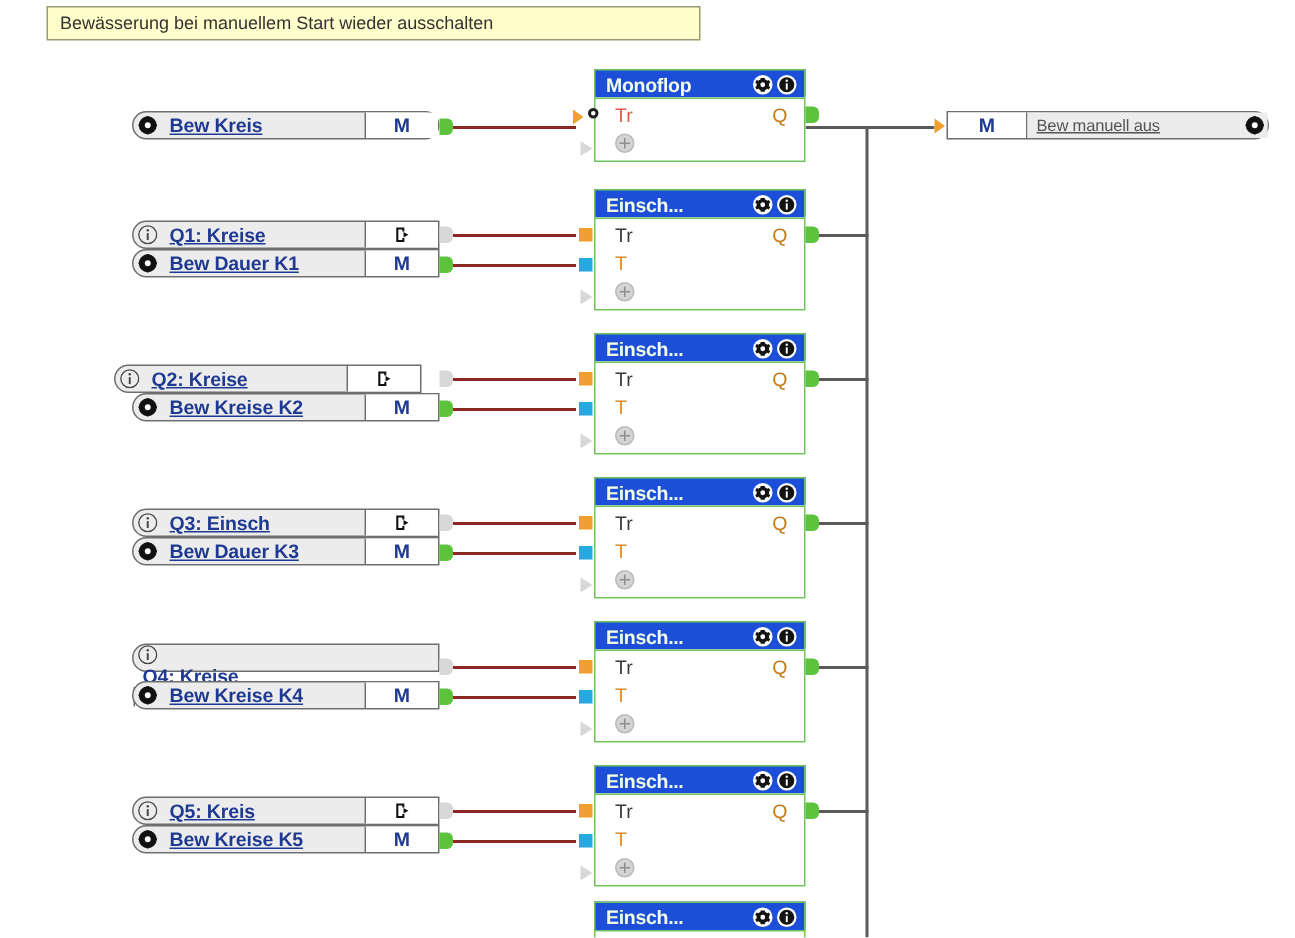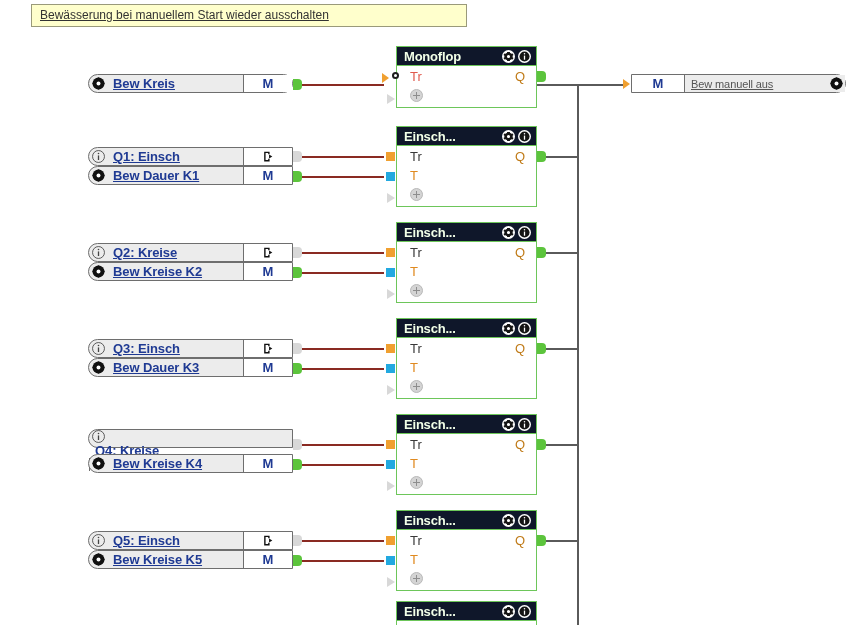--- a/index.html
+++ b/index.html
@@ -19,21 +19,21 @@
     font-size:12px;
     line-height:16px;
     padding:2px 8px 3px 8px;
     white-space:nowrap;
   }
 
   
   .block{position:absolute;}
   .block .hdr{
     position:relative;
-    background:#0f172a;
+    background:#1d4ed8;
     height:19px;
     border:1px solid #6dc65a;
     border-bottom:none;
     box-sizing:border-box;
     display:flex;align-items:center;
   }
   .block .hdr .title{
     color:#f2ffe8;
     font-weight:bold;
     font-size:13px;
@@ -148,21 +148,21 @@
 
   .icon-gear-dark{width:13px;height:13px;}
   .icon-info-dark{width:13px;height:13px;}
   .icon-out{width:13px;height:13px;}
 </style>
 </head>
 <body>
 
 <div id="canvas">
 
-  <div class="banner" style="left:31px;top:4px;width:418px;text-decoration:underline;">
+  <div class="banner" style="left:31px;top:4px;width:418px;">
     <span>Bewässerung bei manuellem Start wieder ausschalten</span>
   </div>
 
   <div class="wire wire-h" style="left:300px;top:84px;width:84px;"></div>
 
   <div class="wire wire-h" style="left:300px;top:156px;width:84px;"></div>
   <div class="wire wire-h" style="left:300px;top:176px;width:84px;"></div>
 
   <div class="wire wire-h" style="left:300px;top:252px;width:84px;"></div>
   <div class="wire wire-h" style="left:300px;top:272px;width:84px;"></div>
@@ -403,21 +403,21 @@
   <span class="port out-green-r" style="left:293px;top:79px;"></span>
 
   <div class="node round-l" style="left:88px;top:147px;width:205px;">
     <span class="nicon">
       <svg class="icon-info-dark" viewBox="0 0 24 24">
           <circle cx="12" cy="12" r="11" fill="none" stroke="#444" stroke-width="1.6"></circle>
           <rect x="10.8" y="10" width="2.4" height="8.5" fill="#444"></rect>
           <circle cx="12" cy="6.4" r="1.5" fill="#444"></circle>
         </svg>
     </span>
-    <span class="nlabel">Q1: Einsch</span>
+    <span class="nlabel">Q1: Kreise</span>
     <span class="ntype">
       <svg class="icon-out" viewBox="0 0 24 24">
           <path d="M4 3 h10 v5 h-2.6 V5.6 H6.6 v12.8 h4.8 V16 H14 v5 H4 Z" fill="#111"></path>
           <path d="M13 8.5 l6 3.5 -6 3.5 Z" fill="#111"></path>
         </svg>
     </span>
   </div>
   <span class="port out-grey-r" style="left:293px;top:151px;"></span>
 
   <div class="node round-l" style="left:88px;top:166px;width:205px;">
@@ -429,21 +429,21 @@
           <rect x="10.6" y="18.2" width="2.8" height="5" fill="#111"></rect>
           <rect x="0.8" y="10.6" width="5" height="2.8" fill="#111"></rect>
           <rect x="18.2" y="10.6" width="5" height="2.8" fill="#111"></rect>
         </svg>
     </span>
     <span class="nlabel">Bew Dauer K1</span>
     <span class="ntype">M</span>
   </div>
   <span class="port out-green-r" style="left:293px;top:171px;"></span>
 
-  <div class="node round-l" style="left:88px;top:243px;width:205px;justify-content:flex-end;">
+  <div class="node round-l" style="left:76px;top:243px;width:205px;justify-content:flex-end;">
     <span class="nicon">
       <svg class="icon-info-dark" viewBox="0 0 24 24">
           <circle cx="12" cy="12" r="11" fill="none" stroke="#444" stroke-width="1.6"></circle>
           <rect x="10.8" y="10" width="2.4" height="8.5" fill="#444"></rect>
           <circle cx="12" cy="6.4" r="1.5" fill="#444"></circle>
         </svg>
     </span>
     <span class="nlabel">Q2: Kreise</span>
     <span class="ntype">
       <svg class="icon-out" viewBox="0 0 24 24">
@@ -539,21 +539,21 @@
   <span class="port out-green-r" style="left:293px;top:459px;"></span>
 
   <div class="node round-l" style="left:88px;top:531px;width:205px;">
     <span class="nicon">
       <svg class="icon-info-dark" viewBox="0 0 24 24">
           <circle cx="12" cy="12" r="11" fill="none" stroke="#444" stroke-width="1.6"></circle>
           <rect x="10.8" y="10" width="2.4" height="8.5" fill="#444"></rect>
           <circle cx="12" cy="6.4" r="1.5" fill="#444"></circle>
         </svg>
     </span>
-    <span class="nlabel">Q5: Einsch</span>
+    <span class="nlabel">Q5: Kreis</span>
     <span class="ntype">
       <svg class="icon-out" viewBox="0 0 24 24">
           <path d="M4 3 h10 v5 h-2.6 V5.6 H6.6 v12.8 h4.8 V16 H14 v5 H4 Z" fill="#111"></path>
           <path d="M13 8.5 l6 3.5 -6 3.5 Z" fill="#111"></path>
         </svg>
     </span>
   </div>
   <span class="port out-grey-r" style="left:293px;top:535px;"></span>
 
   <div class="node round-l" style="left:88px;top:550px;width:205px;">

